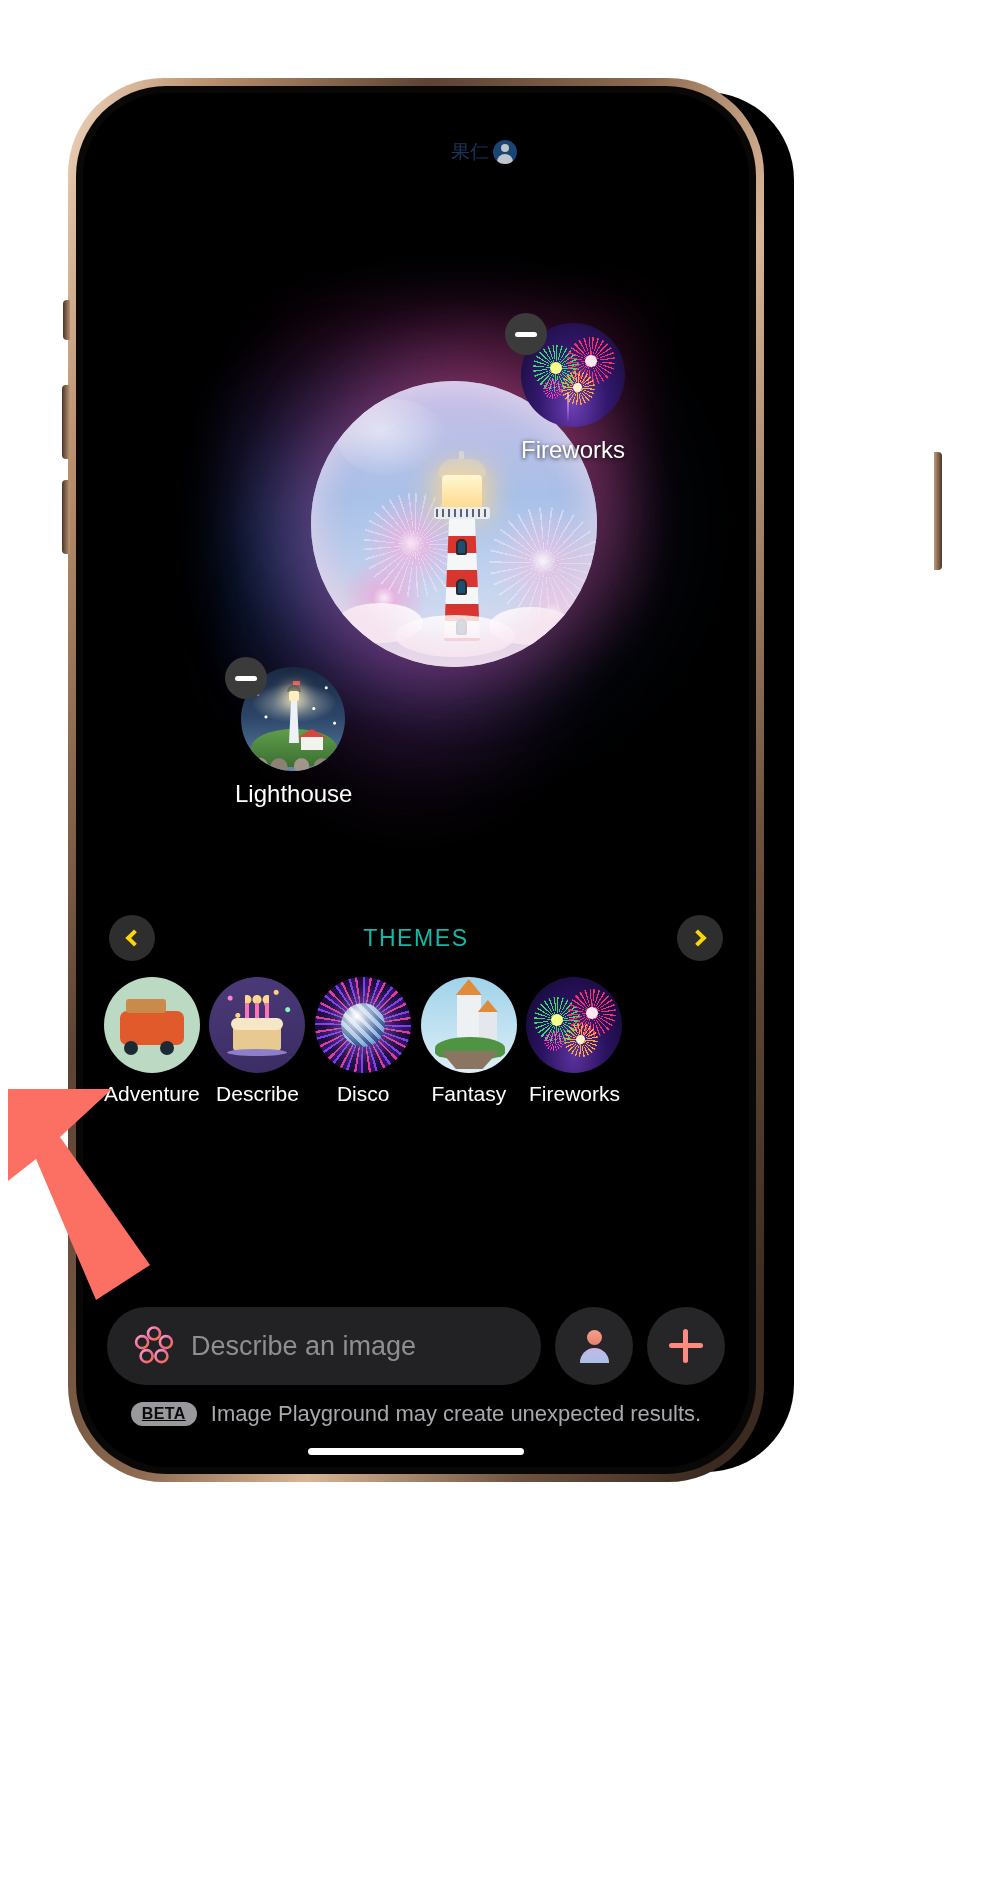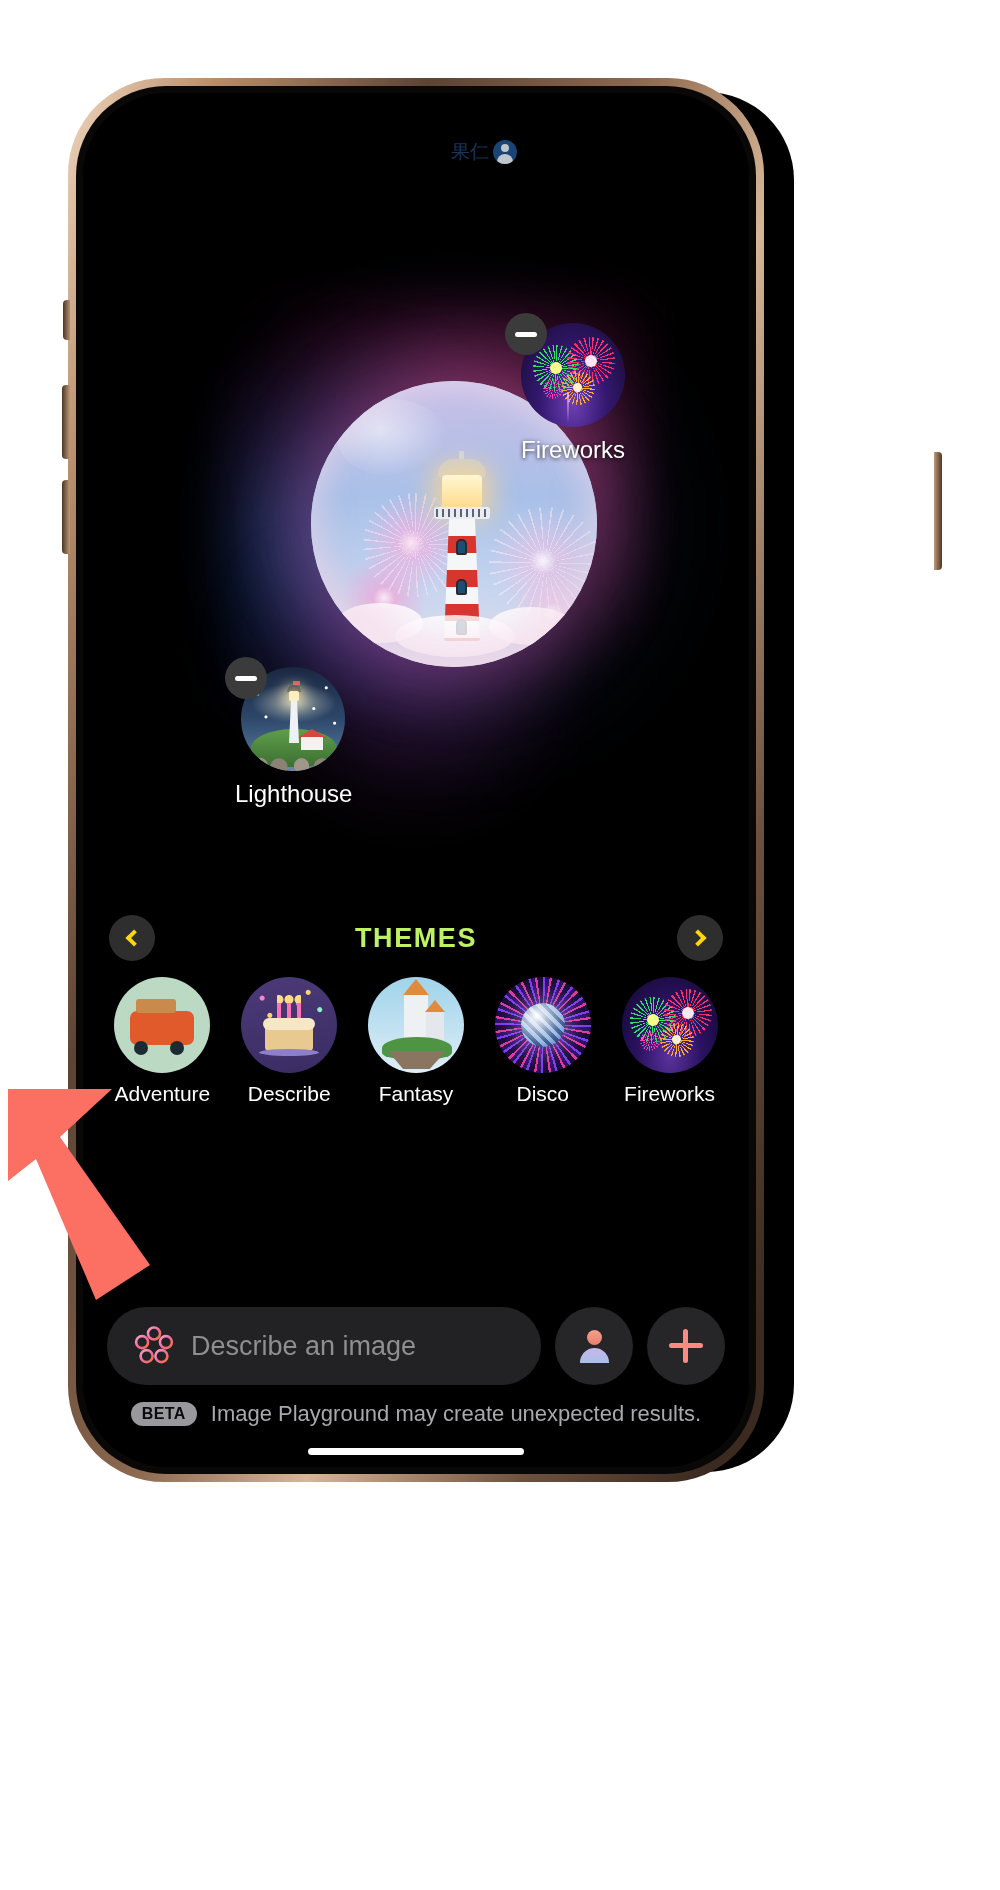--- a/index.html
+++ b/index.html
@@ -224,25 +224,25 @@
     position:absolute; left:0; top:812px; width:666px; height:66px;
     display:flex; align-items:center; justify-content:space-between; padding:0 26px;
   }
   .nav-circle{
     width:46px; height:46px; border-radius:50%; background:#2e2e2e;
     display:flex; align-items:center; justify-content:center;
   }
   .chev{ width:12px; height:12px; border-top:4px solid #ffd60a; border-right:4px solid #ffd60a; }
   .chev.left{ transform:rotate(-135deg); margin-left:4px; }
   .chev.right{ transform:rotate(45deg); margin-right:4px; }
-  .themes-title{ color:#bef264; font-size:27px; letter-spacing:1.6px; font-weight:700; }
+  .themes-title{ color:#14b8a6; font-size:23px; letter-spacing:1.6px; font-weight:400; }
 
   .theme-grid{
     position:absolute; left:0; top:884px; width:666px;
-    display:grid; grid-template-columns:repeat(5,1fr); row-gap:10px; padding:0 16px;
+    display:grid; grid-template-columns:repeat(6,1fr); row-gap:10px; padding:0 16px;
   }
   .theme-cell{ text-align:center; }
   .theme-ico{ width:96px; height:96px; border-radius:50%; margin:0 auto;
     position:relative; overflow:hidden; }
   .theme-lbl{ color:#fff; font-size:21px; margin-top:9px; line-height:1.18; font-weight:400;}
 
   
   .t-adventure{ background:#bcd9c4; }
   .car{position:absolute;left:16px;top:34px;width:64px;height:34px;background:#e15a2b;border-radius:7px;}
   .car::before{content:"";position:absolute;left:6px;top:-12px;width:40px;height:14px;background:#c98a4c;border-radius:3px;}
@@ -363,21 +363,21 @@
     background:linear-gradient(180deg,#f4a08a,#e8806e); }
   .person-ico .b{ position:absolute; left:3px; top:19px; width:29px; height:15px;
     border-radius:15px 15px 0 0; background:linear-gradient(180deg,#c6b6e8,#a9c1e8); }
   .plus-ico{ position:relative; width:34px; height:34px; }
   .plus-ico::before,.plus-ico::after{content:"";position:absolute;background:#ff8a80;border-radius:3px;}
   .plus-ico::before{left:0;top:14px;width:34px;height:5px;}
   .plus-ico::after{left:14px;top:0;width:5px;height:34px;}
 
   .beta-row{
     position:absolute; left:0; bottom:40px; width:666px;
-    display:flex; align-items:center; justify-content:center; gap:14px;
+    display:flex; align-items:center; justify-content:center; gap:14px;text-decoration:underline;
   }
   .beta-pill{
     background:#98989d; color:#0b0b0b; font-size:16px; font-weight:700;
     padding:3px 11px; border-radius:12px; letter-spacing:.4px;
   }
   .beta-text{ color:#a8a8ad; font-size:22px; }
 
   .home-ind{
     position:absolute; left:50%; transform:translateX(-50%); bottom:12px;
     width:216px; height:7px; border-radius:4px; background:#fff;
@@ -502,35 +502,35 @@
         <div class="theme-ico t-birthday">
           <div class="confetti"></div>
             <div class="flames"></div>
             <div class="candles"></div>
             <div class="cake"></div>
         </div>
         <div class="theme-lbl">Describe</div>
       </div>
 
       <div class="theme-cell">
+        <div class="theme-ico t-disco">
+          <div class="disco-rays"></div>
+            <div class="ball"></div>
+        </div>
+        <div class="theme-lbl">Disco</div>
+      </div>
+
+      <div class="theme-cell">
         <div class="theme-ico t-fantasy">
           <div class="castle"></div>
             <div class="castle2"></div>
             <div class="island-g"></div>
             <div class="island-r"></div>
         </div>
         <div class="theme-lbl">Fantasy</div>
-      </div>
-
-      <div class="theme-cell">
-        <div class="theme-ico t-disco">
-          <div class="disco-rays"></div>
-            <div class="ball"></div>
-        </div>
-        <div class="theme-lbl">Disco</div>
       </div>
 
       <div class="theme-cell">
         <div class="theme-ico t-fireworks">
           <div class="burst b-green" style="left:8px;top:20px;"></div>
           <div class="burst b-pink" style="left:42px;top:12px;"></div>
           <div class="burst b-gold" style="left:38px;top:46px;"></div>
           <div class="burst b-mini" style="left:18px;top:54px;"></div>
         </div>
         <div class="theme-lbl">Fireworks</div>

